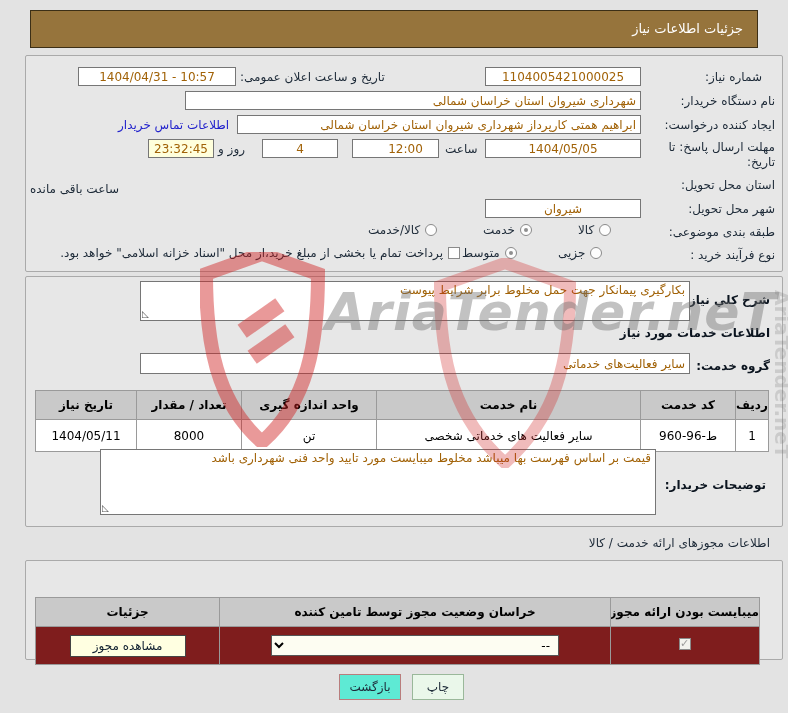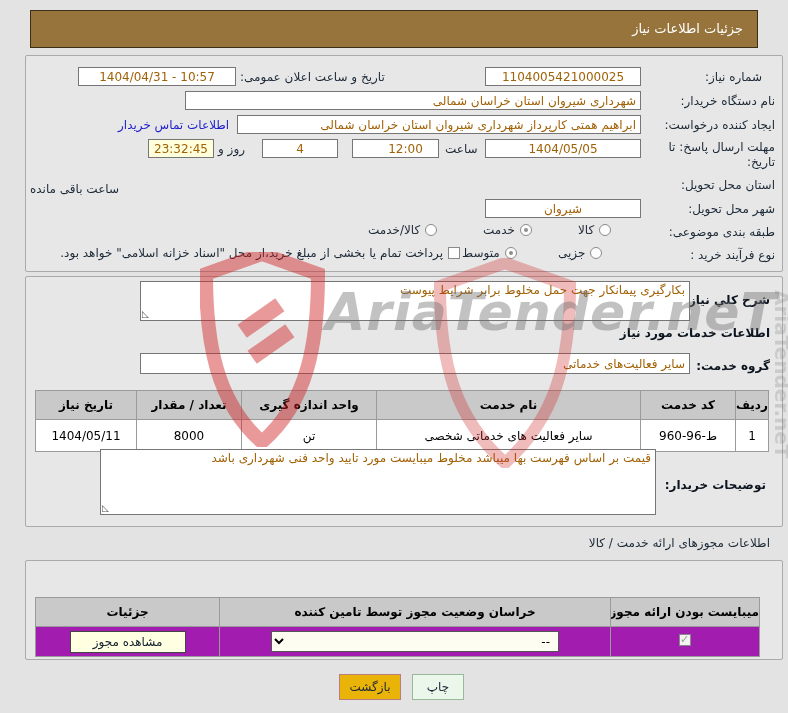--- a/index.html
+++ b/index.html
@@ -52,33 +52,33 @@
   }
   .cb.checked { background:#f2f2ee; }
   .cb.checked::after {
     content:"✓"; position:absolute; left:0; top:-2px; font-size:11px; color:#9a9a9a; font-weight:bold;
   }
   
   table.grid { position:absolute; border-collapse:collapse; table-layout:fixed; font-size:12px; }
   table.grid th, table.grid td { border:1px solid #9a9a9a; text-align:center; overflow:hidden; white-space:nowrap; }
   table.grid th { background:#c9c9c9; color:#000; font-weight:bold; height:29px; }
   #svc-table td { background:#fff; height:32px; color:#000; }
-  #permit-table td { background:#a21caf; height:30px; }
+  #permit-table td { background:#7f1d1d; height:38px; }
   
   .permit-select {
     width:288px; height:21px; font-family:inherit; font-size:12px;
     background:#fdfdf2; border:1px solid #555; direction:rtl; text-align:right; padding:0 4px;
   }
   .permit-btn {
     width:116px; height:22px; background:#ffffe1; border:1px solid #444;
     font-family:inherit; font-size:12px; color:#102030; cursor:pointer;
   }
   
   .btn { position:absolute; height:26px; font-family:inherit; font-size:12px; color:#1d2a38; cursor:pointer; }
-  #btn-back  { left:339px; top:674px; width:62px; background:#eab308; border:1px solid #b97d7d; }
+  #btn-back  { left:339px; top:674px; width:62px; background:#5eead4; border:1px solid #b97d7d; }
   #btn-print { left:412px; top:674px; width:52px; background:#eaf7ea; border:1px solid #9ab89a; }
   
   #wm { position:absolute; inset:0; pointer-events:none; z-index:5; direction:ltr; }
   #wm .wm-text {
     position:absolute; left:325px; top:282px; font-size:52px; font-weight:bold; font-style:italic;
     color:rgba(110,110,110,0.42); letter-spacing:1px; white-space:nowrap;
     font-family:"DejaVu Sans","Liberation Sans",sans-serif;
   }
   #wm .wm-text-vert {
     position:absolute; left:770px; top:290px; font-size:20px; font-weight:bold;

